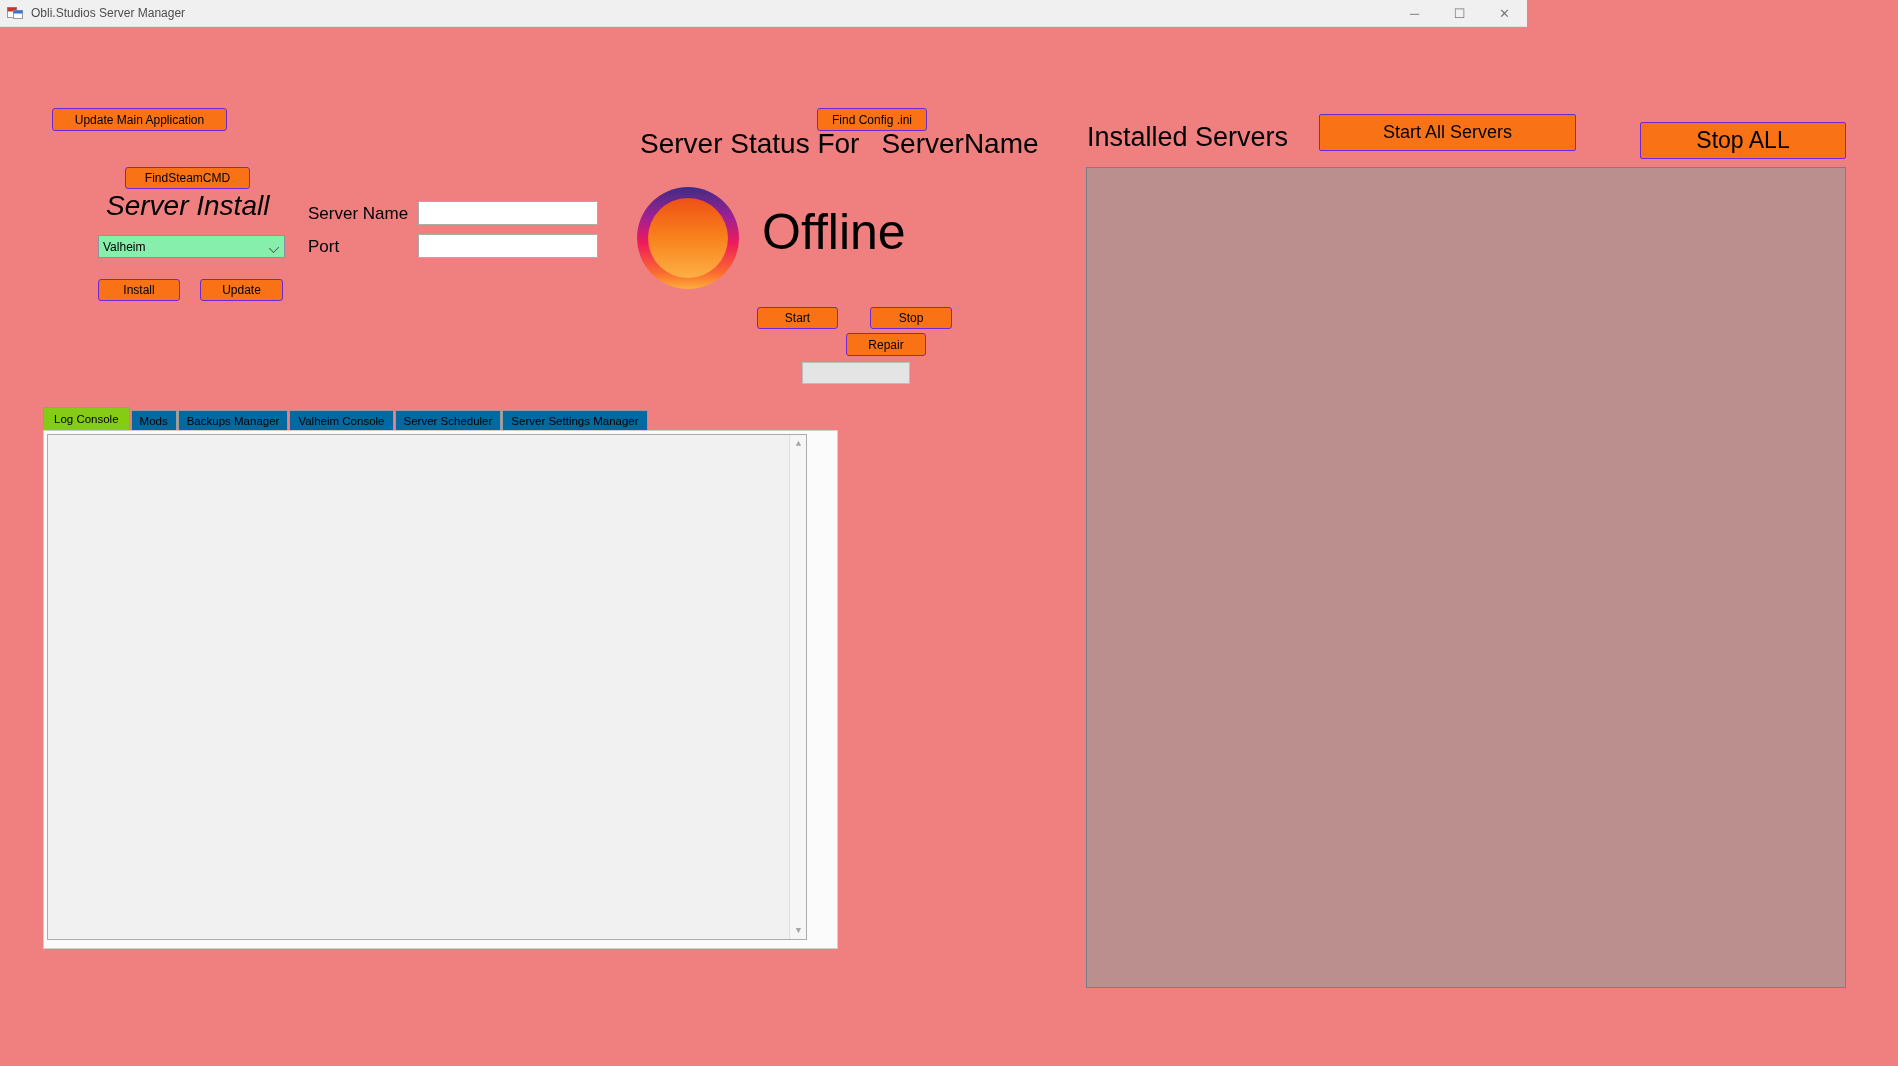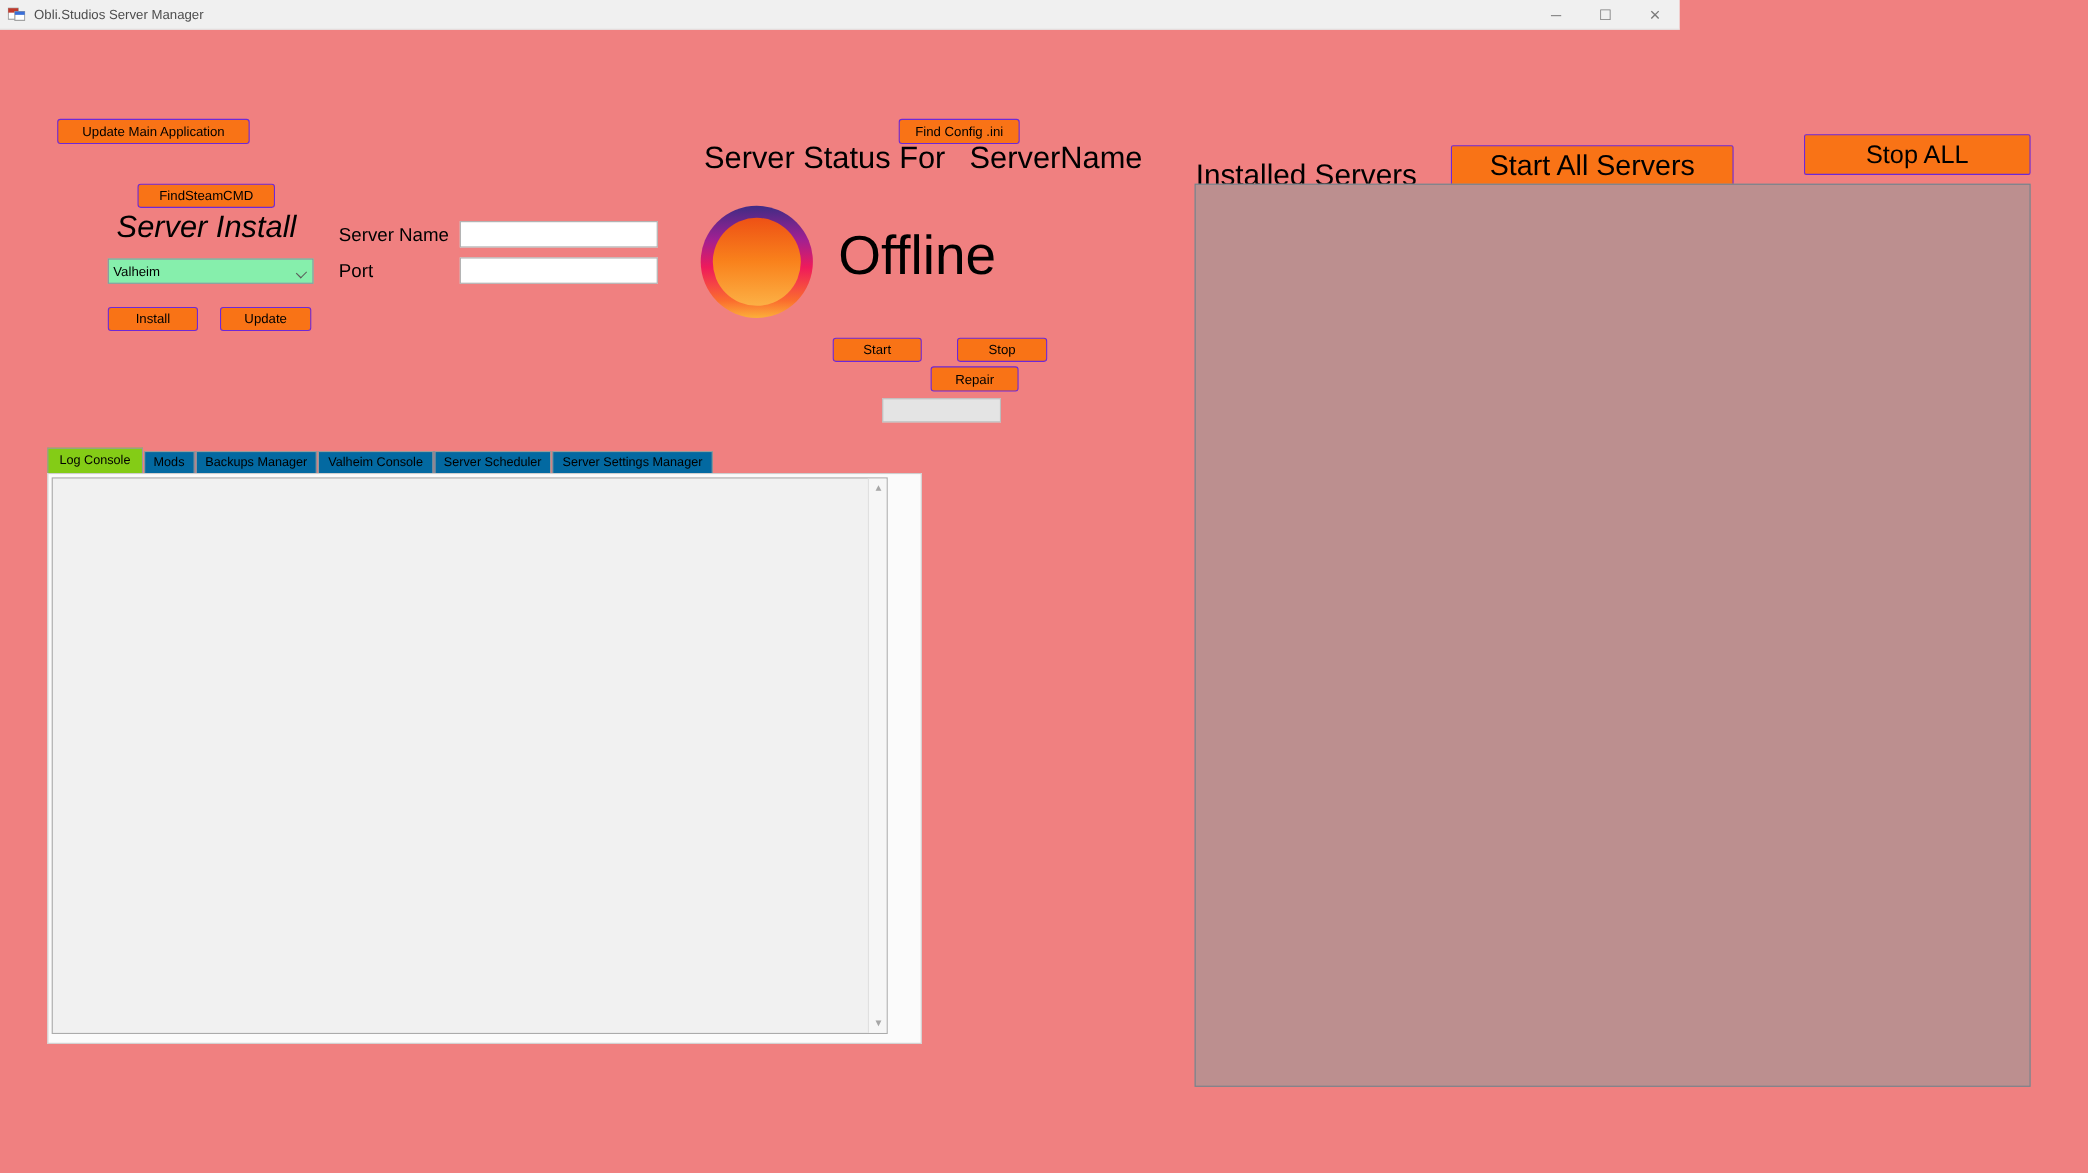--- a/index.html
+++ b/index.html
@@ -103,22 +103,22 @@
     position:absolute; right:0; top:0; width:17px; height:100%;
     background:#f6f6f6; border-left:1px solid #e0e0e0;
   }
   .scroll-arrow {
     position:absolute; left:0; width:17px; height:17px; color:#a6a6a6; font-size:9px;
     display:flex; align-items:center; justify-content:center; cursor:default;
   }
   .scroll-up { top:0; }
   .scroll-down { bottom:0; }
   
-  .h-installed { position:absolute; left:1087px; top:144px; font-size:27px; }
-  .btn-start-all { left:1319px; top:132px; width:257px; height:37px; font-size:26px; border-radius:2px; }
+  .h-installed { position:absolute; left:1087px; top:122px; font-size:27px; }
+  .btn-start-all { left:1319px; top:114px; width:257px; height:37px; font-size:18px; border-radius:2px; }
   .btn-stop-all  { left:1640px; top:122px; width:206px; height:37px; font-size:23px; border-radius:2px; }
   .servers-panel {
     position:absolute; left:1086px; top:167px; width:760px; height:821px;
     background:#bc8f8f; border:1px solid #75818a;
   }
 </style>
 </head>
 <body>
 
 <div class="titlebar">

